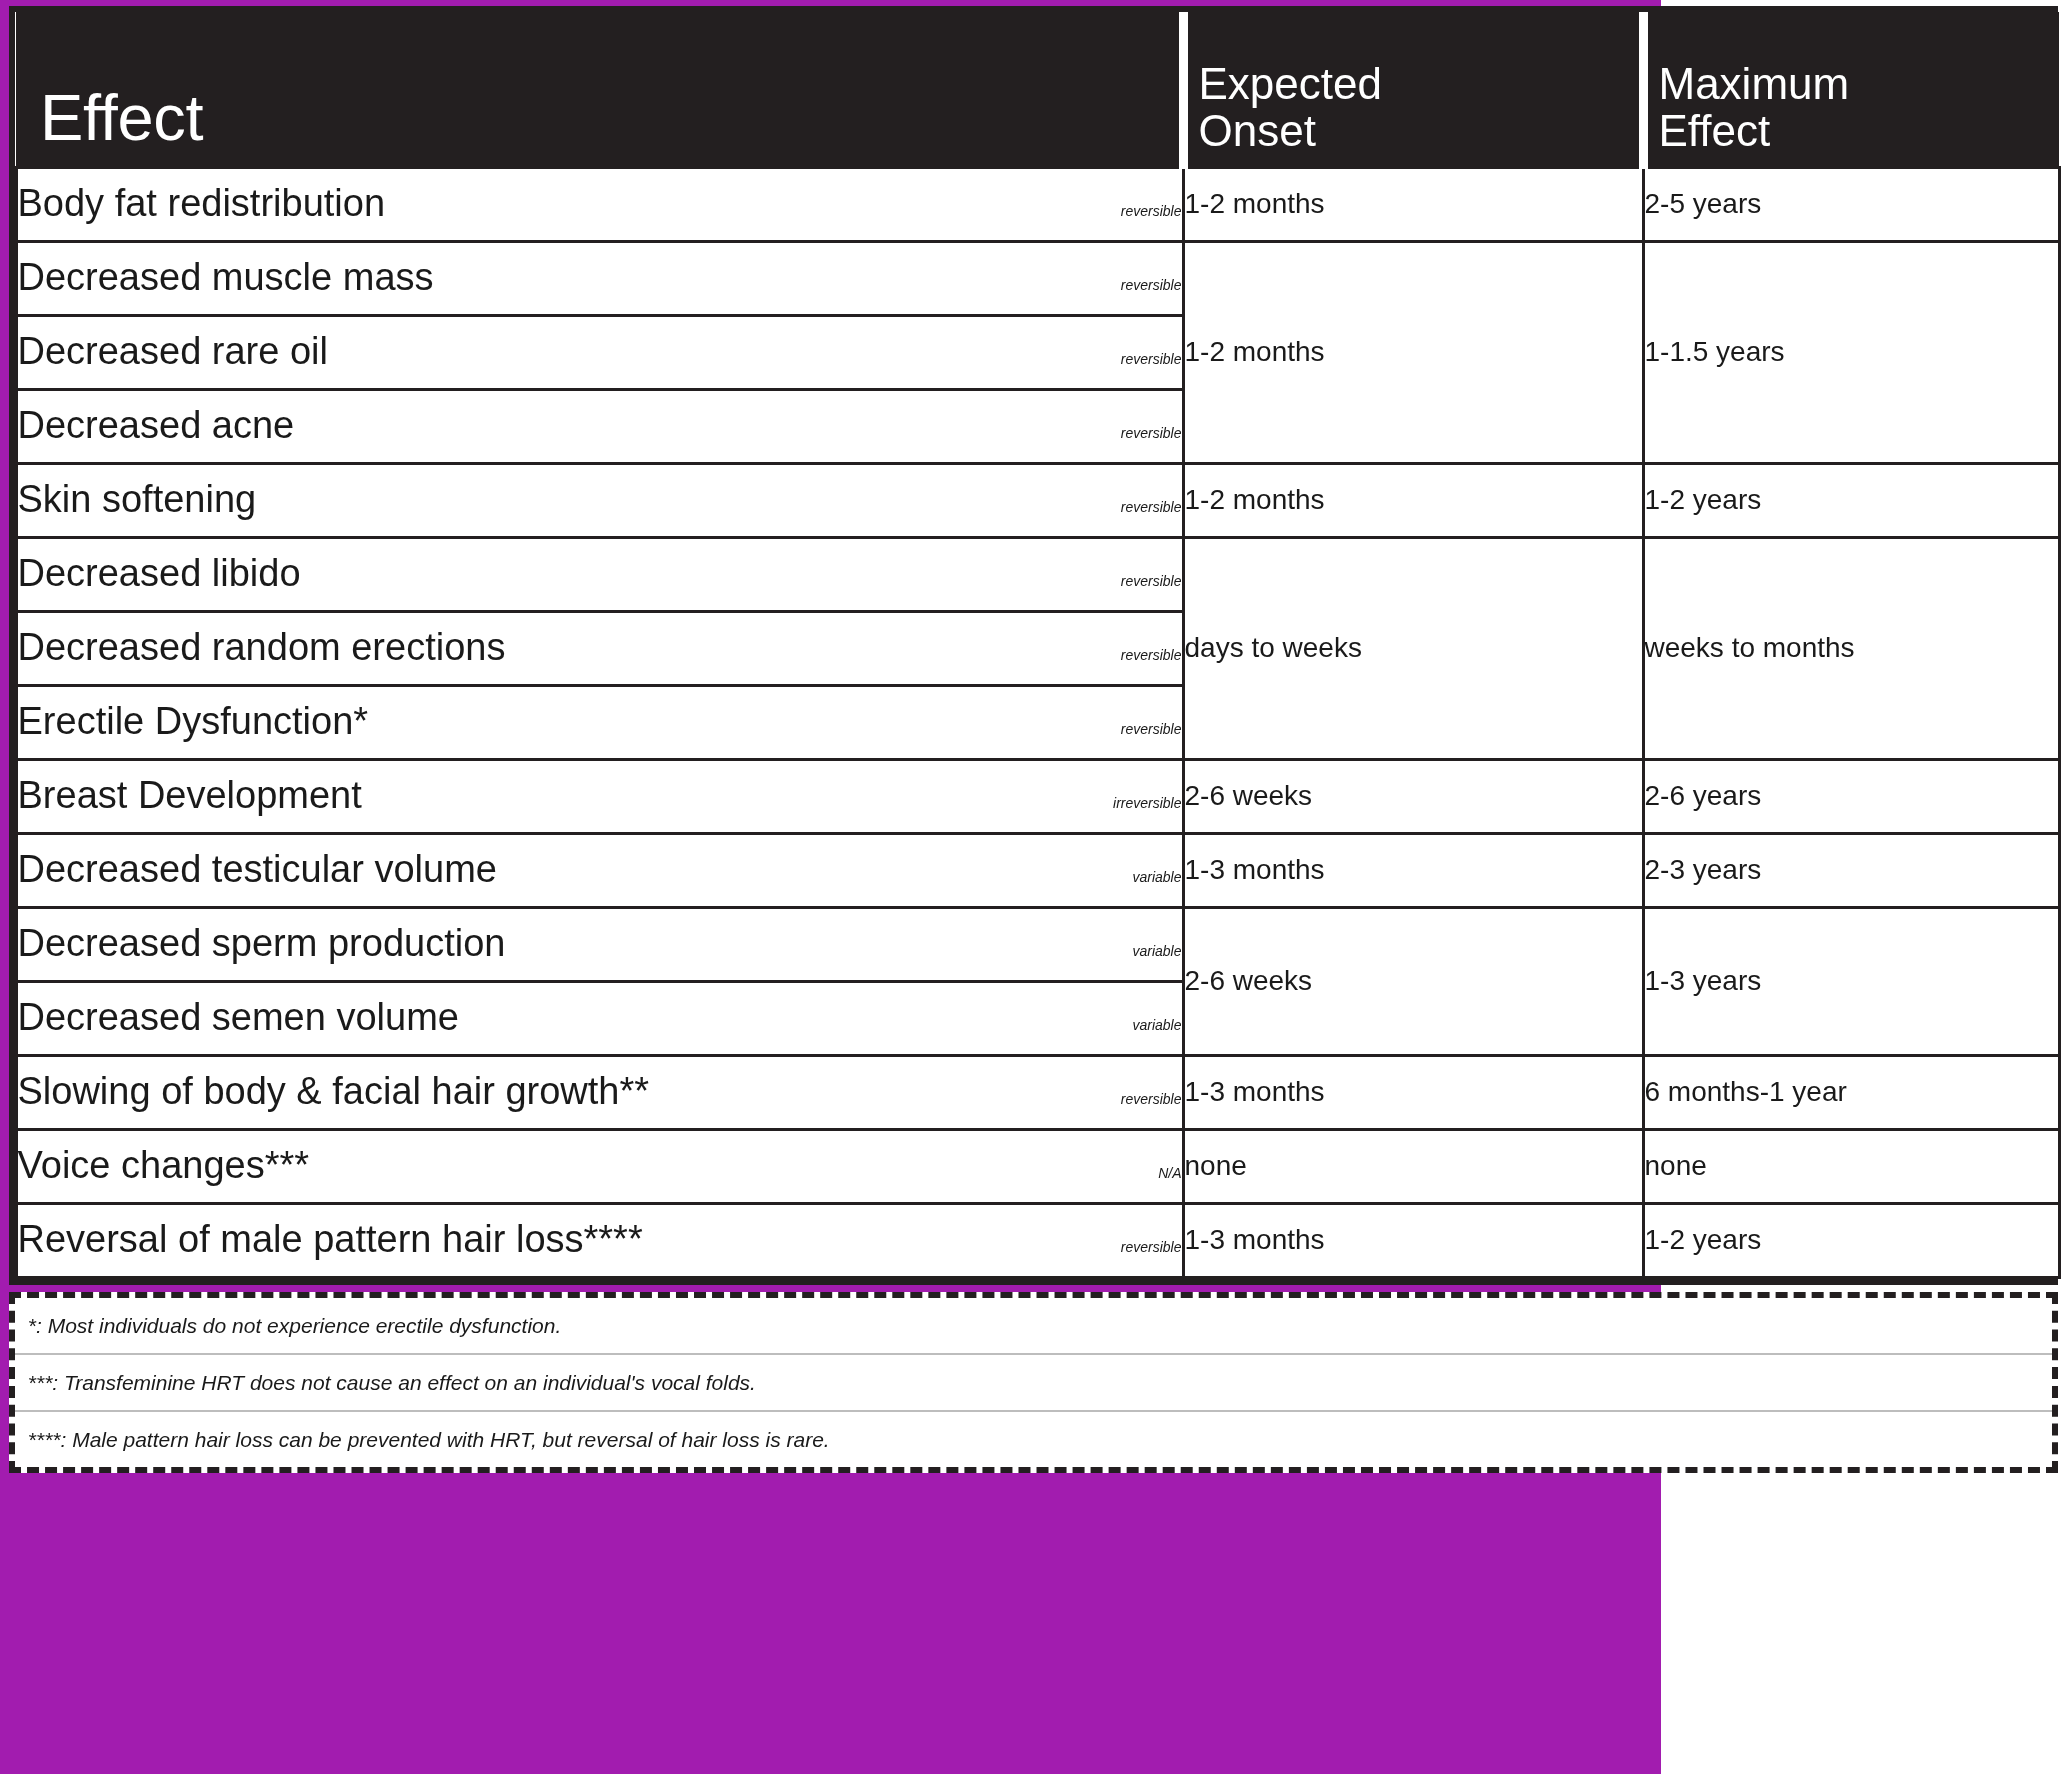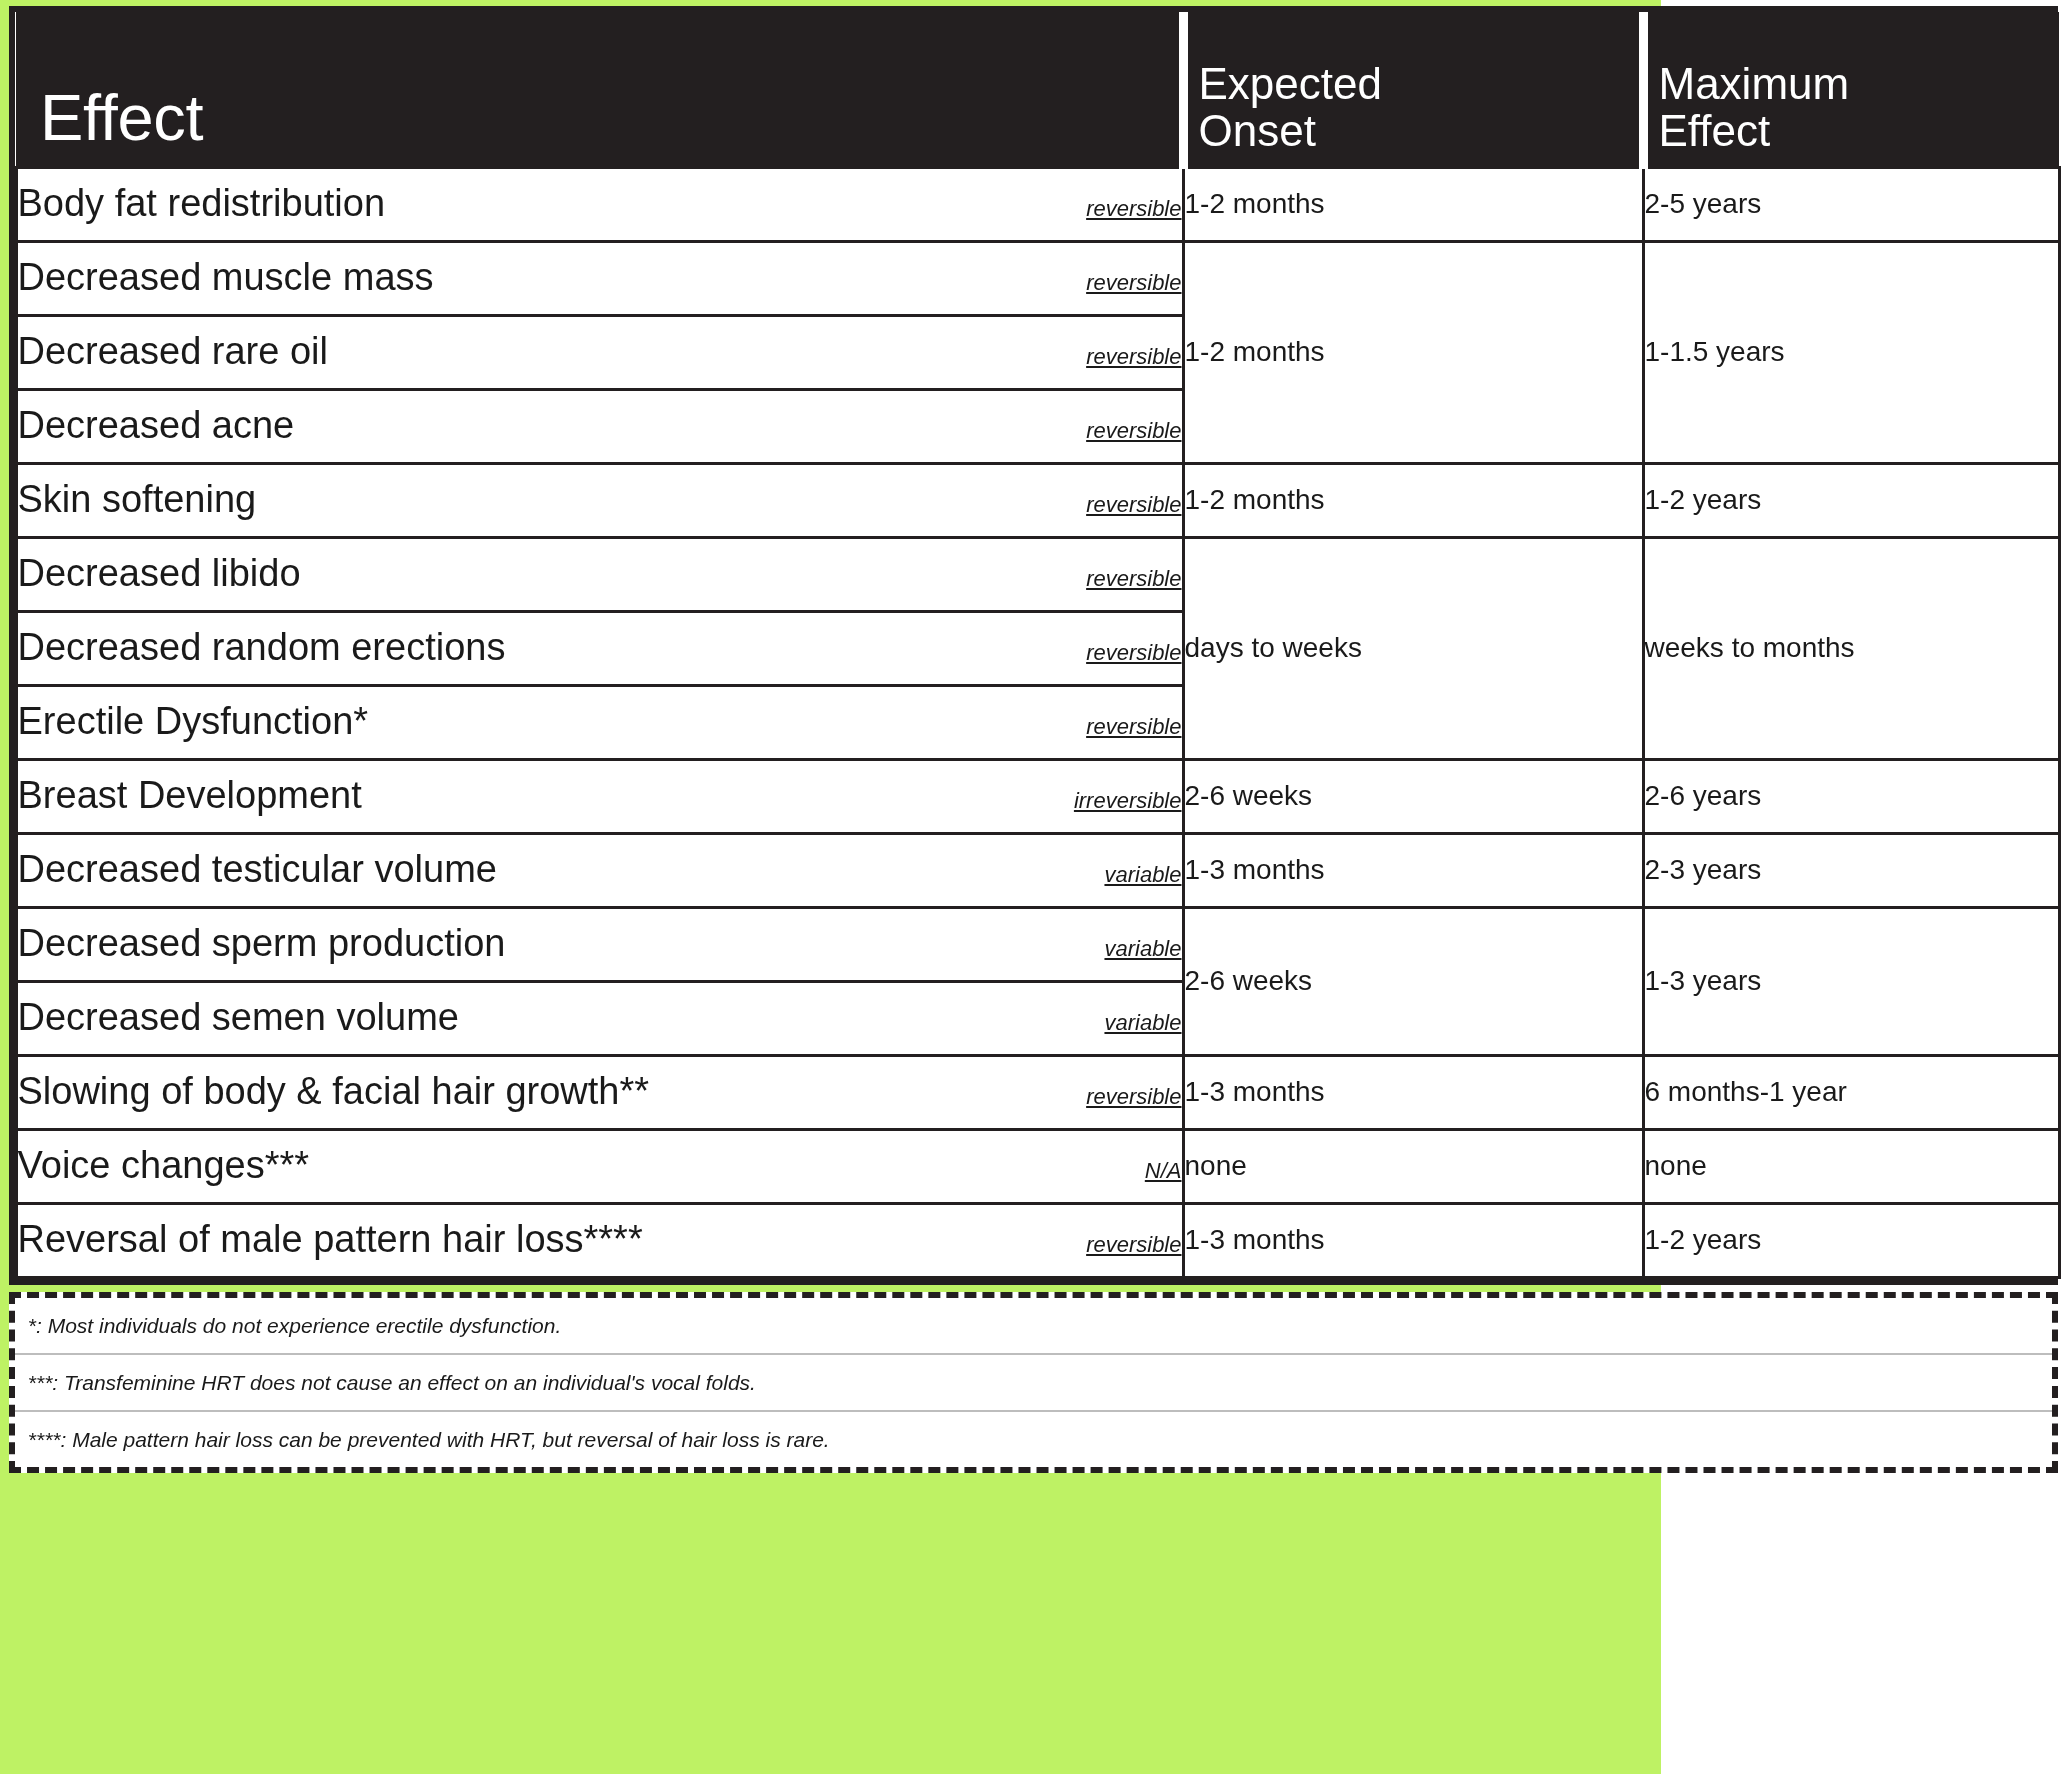--- a/index.html
+++ b/index.html
@@ -13,21 +13,21 @@
     font-family: "Liberation Sans", sans-serif;
     color: #1a1a1a;
     overflow: hidden;
   }
 
   .sheet {
     width: 1661px;
     height: 1775px;
     box-sizing: border-box;
     padding: 6px 8.5px 6px 8.5px;
-    background: #bef264;
+    background: #a21caf;
     position: relative;
   }
 
   
   .table-wrap {
     border: 6px solid #231f20;
     box-sizing: border-box;
     width: 2049px;
     background: #ffffff;
   }
@@ -83,26 +83,25 @@
     align-items: baseline;
     justify-content: space-between;
     width: 100%;
   }
   .effect-name {
     font-size: 38px;
     line-height: 1.05;
     white-space: nowrap;
   }
   .effect-rev {
-    font-size: 22px;
+    font-size: 14px;
     font-style: italic;
     line-height: 1.05;
     margin-left: 18px;
     white-space: nowrap;
-    text-decoration: underline;
   }
 
   td.val-cell {
     font-size: 28px;
     line-height: 1.1;
     padding: 0 6px 0 9.7px;
     border-left-width: 8.5px;
     white-space: nowrap;
   }
 

